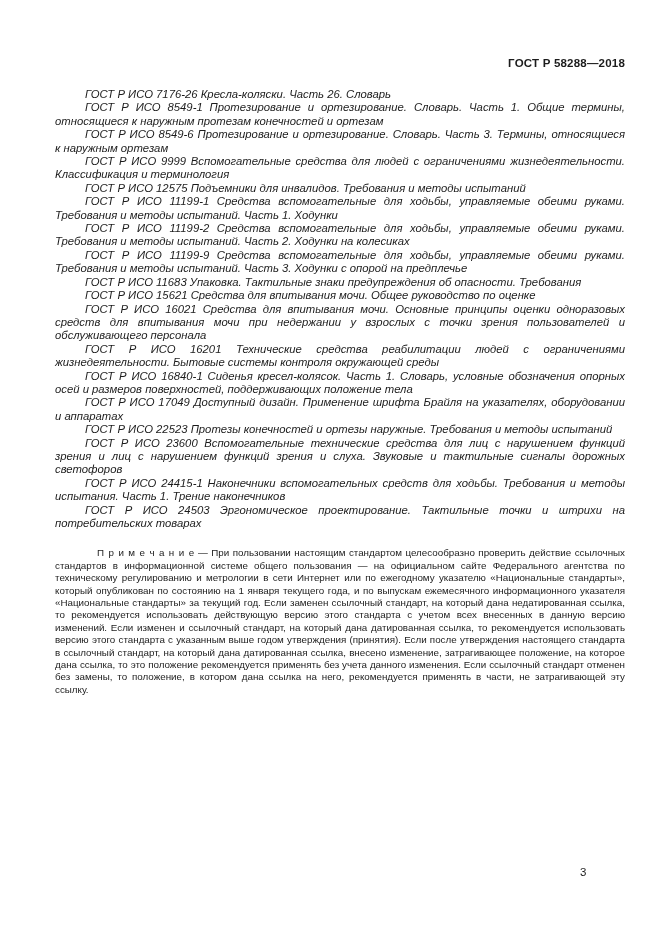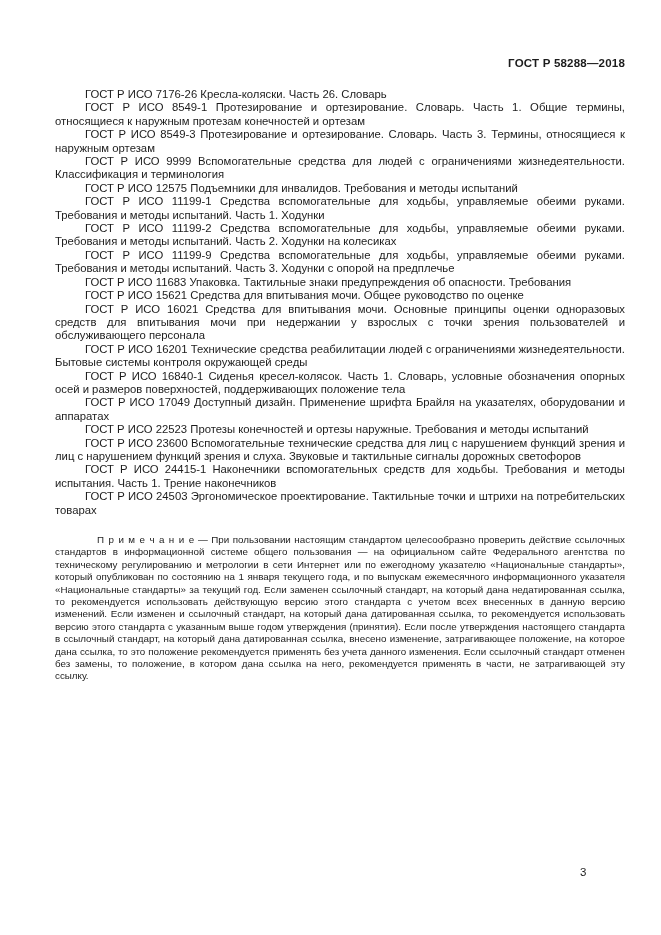--- a/index.html
+++ b/index.html
@@ -37,20 +37,21 @@
     top: 88px;
     left: 47px;
     width: 570px;
   }
   .std {
     margin: 0;
     font-size: 11.3px;
     line-height: 13.4px;
     text-align: justify;
     text-indent: 30px;
+    font-style: italic;
   }
   .note {
     margin-top: 17px;
     font-size: 9.8px;
     line-height: 12.4px;
     text-align: justify;
     text-indent: 30px;
     color: #222222;
   }
   .note-label {
@@ -68,21 +69,21 @@
 <body>
 
 <div class="page">
 
   <div class="doc-header">ГОСТ Р 58288—2018</div>
 
   <div class="content">
     <div id="standards-list">
         <p class="std">ГОСТ Р ИСО 7176-26 Кресла-коляски. Часть 26. Словарь</p>
         <p class="std">ГОСТ Р ИСО 8549-1 Протезирование и ортезирование. Словарь. Часть 1. Общие термины, относящиеся к наружным протезам конечностей и ортезам</p>
-        <p class="std">ГОСТ Р ИСО 8549-3 Протезирование и ортезирование. Словарь. Часть 3. Термины, относящиеся к наружным ортезам</p>
+        <p class="std">ГОСТ Р ИСО 8549-6 Протезирование и ортезирование. Словарь. Часть 3. Термины, относящиеся к наружным ортезам</p>
         <p class="std">ГОСТ Р ИСО 9999 Вспомогательные средства для людей с ограничениями жизнедеятельности. Классификация и терминология</p>
         <p class="std">ГОСТ Р ИСО 12575 Подъемники для инвалидов. Требования и методы испытаний</p>
         <p class="std">ГОСТ Р ИСО 11199-1 Средства вспомогательные для ходьбы, управляемые обеими руками. Требования и методы испытаний. Часть 1. Ходунки</p>
         <p class="std">ГОСТ Р ИСО 11199-2 Средства вспомогательные для ходьбы, управляемые обеими руками. Требования и методы испытаний. Часть 2. Ходунки на колесиках</p>
         <p class="std">ГОСТ Р ИСО 11199-9 Средства вспомогательные для ходьбы, управляемые обеими руками. Требования и методы испытаний. Часть 3. Ходунки с опорой на предплечье</p>
         <p class="std">ГОСТ Р ИСО 11683 Упаковка. Тактильные знаки предупреждения об опасности. Требования</p>
         <p class="std">ГОСТ Р ИСО 15621 Средства для впитывания мочи. Общее руководство по оценке</p>
         <p class="std">ГОСТ Р ИСО 16021 Средства для впитывания мочи. Основные принципы оценки одноразовых средств для впитывания мочи при недержании у взрослых с точки зрения пользователей и обслуживающего персонала</p>
         <p class="std">ГОСТ Р ИСО 16201 Технические средства реабилитации людей с ограничениями жизнедеятельности. Бытовые системы контроля окружающей среды</p>
         <p class="std">ГОСТ Р ИСО 16840-1 Сиденья кресел-колясок. Часть 1. Словарь, условные обозначения опорных осей и размеров поверхностей, поддерживающих положение тела</p>

